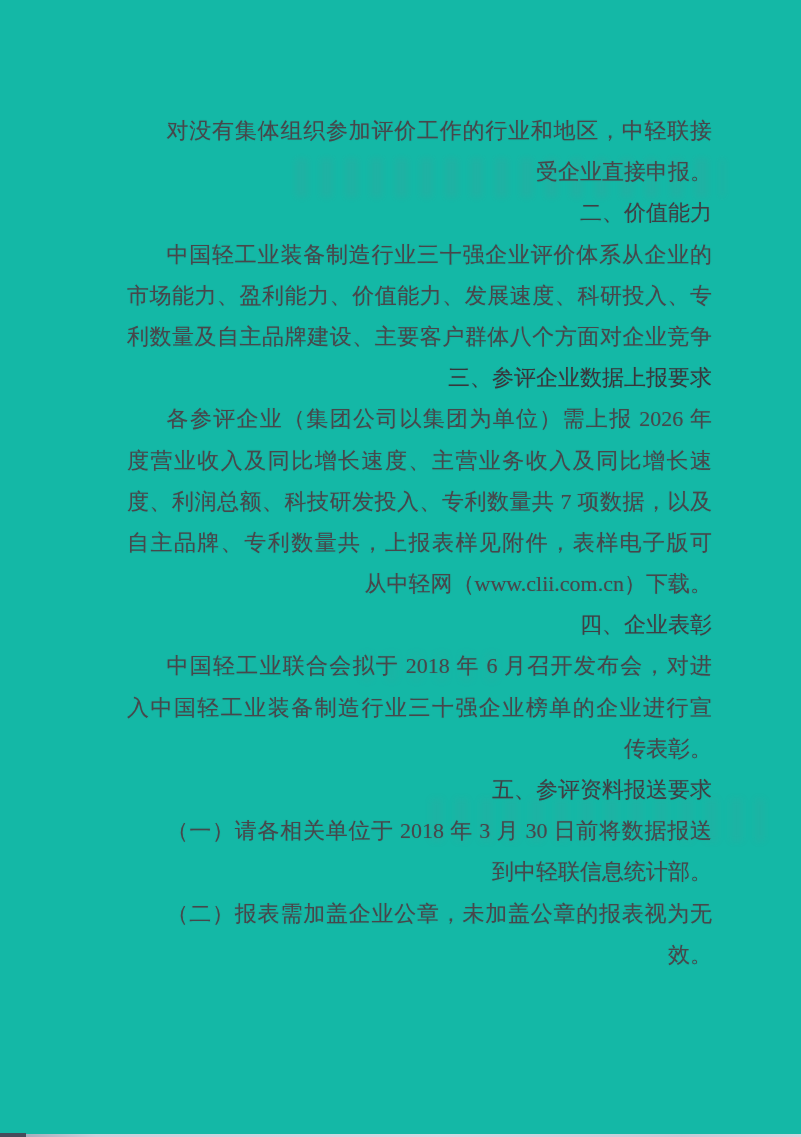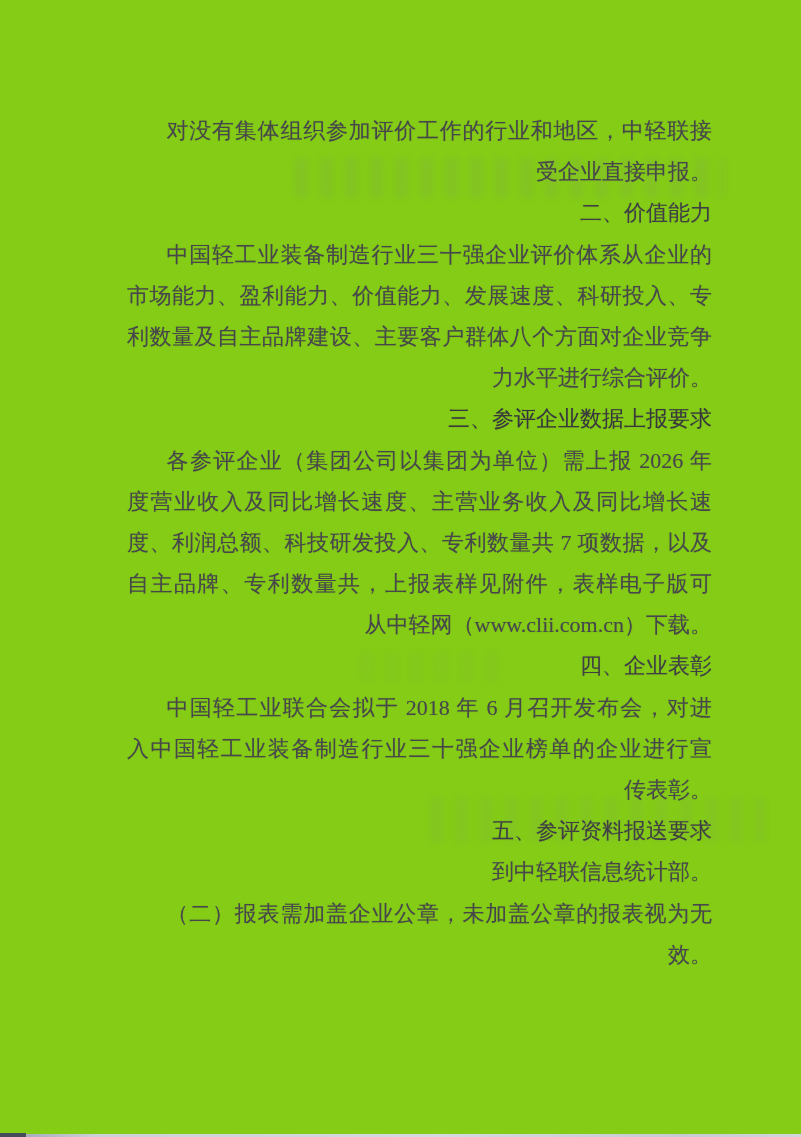--- a/index.html
+++ b/index.html
@@ -6,21 +6,21 @@
   body {
     width:801px; height:1137px;
     background:#ffffff;
     position:relative;
     overflow:hidden;
     font-family:"Liberation Serif", serif;
   }
   .page {
     position:absolute; left:0; top:0;
     width:801px; height:1137px;
-    background:#84cc16;
+    background:#14b8a6;
   }
   .text-column {
     position:absolute;
     left:127px; top:110px;
     width:585px;
     color:#47474b;
     font-size:22px;
     text-shadow:0 0 1px rgba(70,70,75,0.35);
   }
   .line {
@@ -71,32 +71,32 @@
   <div class="ghost ghost-3"></div>
   <div class="ghost ghost-2"></div>
 
   <div class="text-column">
     <div class="line indent fill">对没有集体组织参加评价工作的行业和地区，中轻联接</div>
     <div class="line">受企业直接申报。</div>
     <div class="line indent heading">二、价值能力</div>
     <div class="line indent fill">中国轻工业装备制造行业三十强企业评价体系从企业的</div>
     <div class="line fill">市场能力、盈利能力、价值能力、发展速度、科研投入、专</div>
     <div class="line fill">利数量及自主品牌建设、主要客户群体八个方面对企业竞争</div>
-    <div class="line">力水平进行综合评价。</div>
     <div class="line indent heading bold">三、参评企业数据上报要求</div>
     <div class="line indent fill">各参评企业（集团公司以集团为单位）需上报 2026 年</div>
     <div class="line fill">度营业收入及同比增长速度、主营业务收入及同比增长速</div>
     <div class="line fill">度、利润总额、科技研发投入、专利数量共 7 项数据，以及</div>
     <div class="line fill">自主品牌、专利数量共，上报表样见附件，表样电子版可</div>
     <div class="line">从中轻网（www.clii.com.cn）下载。</div>
     <div class="line indent heading">四、企业表彰</div>
     <div class="line indent fill">中国轻工业联合会拟于 2018 年 6 月召开发布会，对进</div>
     <div class="line fill">入中国轻工业装备制造行业三十强企业榜单的企业进行宣</div>
     <div class="line">传表彰。</div>
     <div class="line indent heading">五、参评资料报送要求</div>
+    <div class="line indent fill">（一）请各相关单位于 2018 年 3 月 30 日前将数据报送</div>
     <div class="line">到中轻联信息统计部。</div>
     <div class="line indent fill">（二）报表需加盖企业公章，未加盖公章的报表视为无</div>
     <div class="line">效。</div>
   </div>
 
   <div class="scan-edge"></div>
   <div class="corner-mark"></div>
 
 </div>
 

